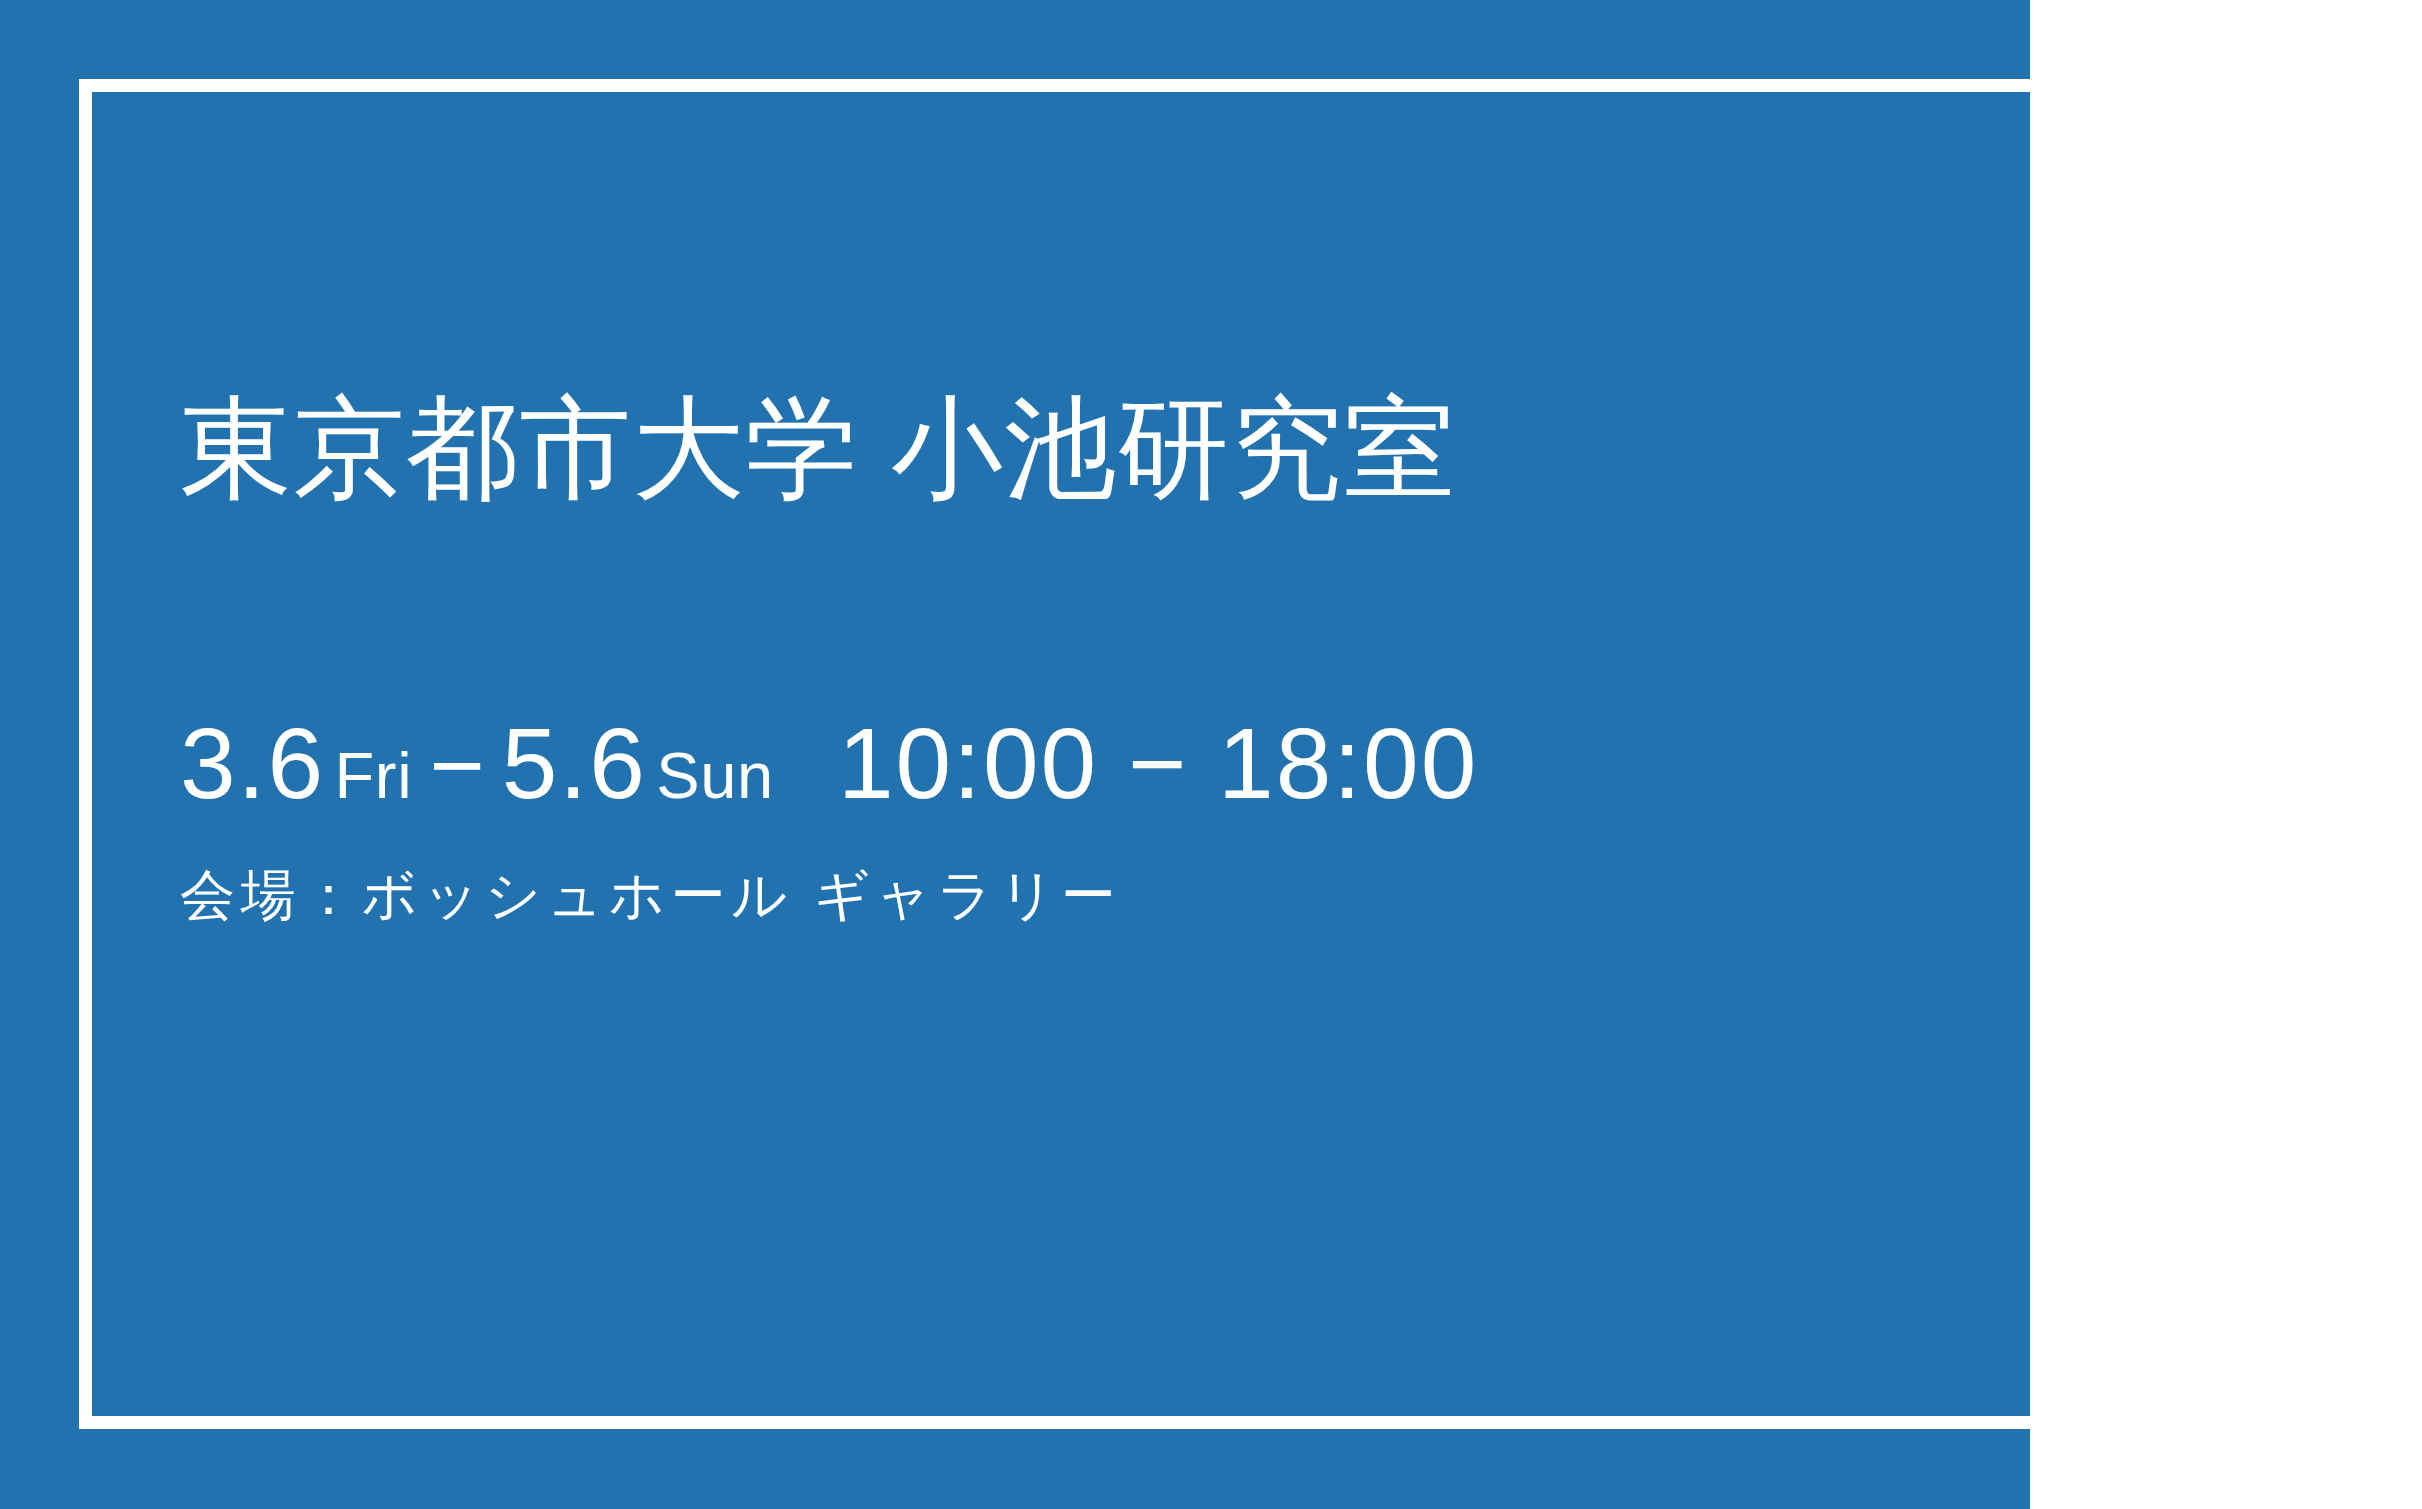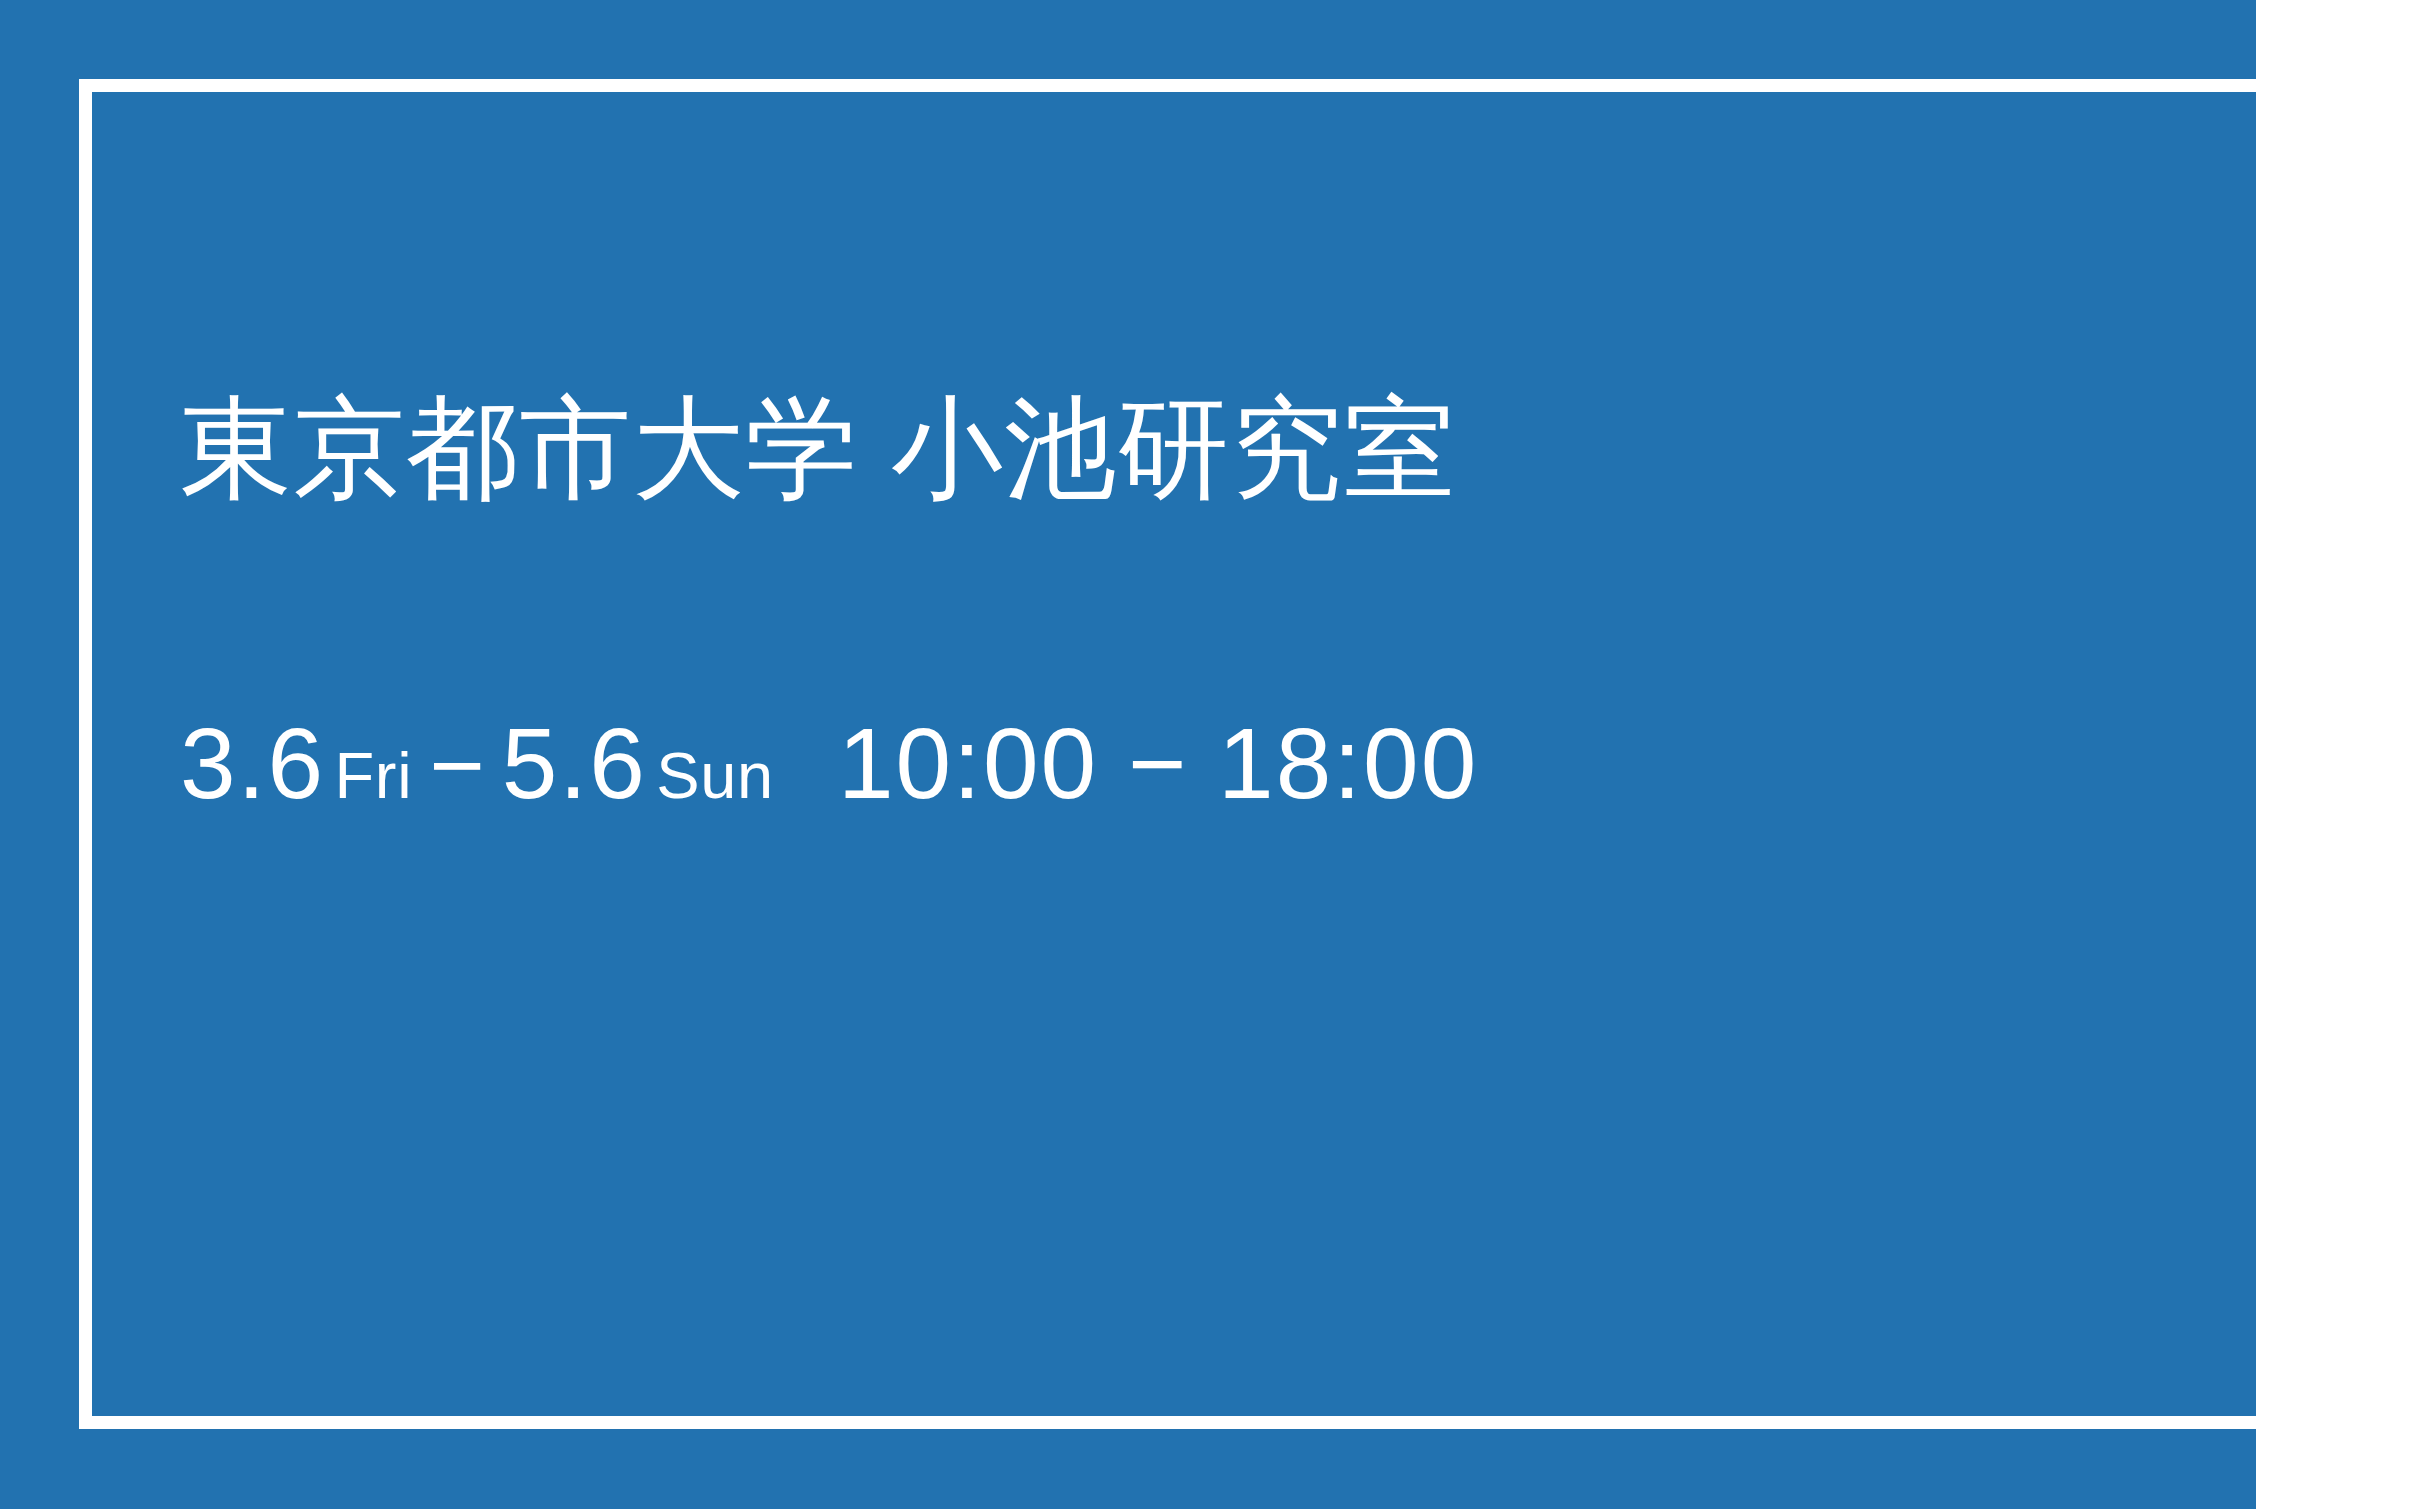--- a/index.html
+++ b/index.html
@@ -7,21 +7,21 @@
     margin: 0;
     padding: 0;
     background: #ffffff;
   }
   body {
     font-family: "Liberation Sans", "DejaVu Sans", sans-serif;
   }
 
   .poster {
     position: relative;
-    width: 2256px;
+    width: 2030px;
     height: 1509px;
     background: #2272b0;
     overflow: hidden;
     box-sizing: border-box;
   }
 
   
   .poster-frame {
     position: absolute;
     left: 79px;
@@ -112,16 +112,17 @@
 
     <div class="date-block">
       <span class="date-main">3.6</span>
       <span class="date-dow">Fri</span>
       <span class="date-sep">−</span>
       <span class="date-main">5.6</span>
       <span class="date-dow">Sun</span>
       <span class="time-range">10:00 − 18:00</span>
     </div>
 
+    <div class="venue-block">会場：ボッシュホール ギャラリー</div>
 
   </div>
 </div>
 
 
 </body></html>

